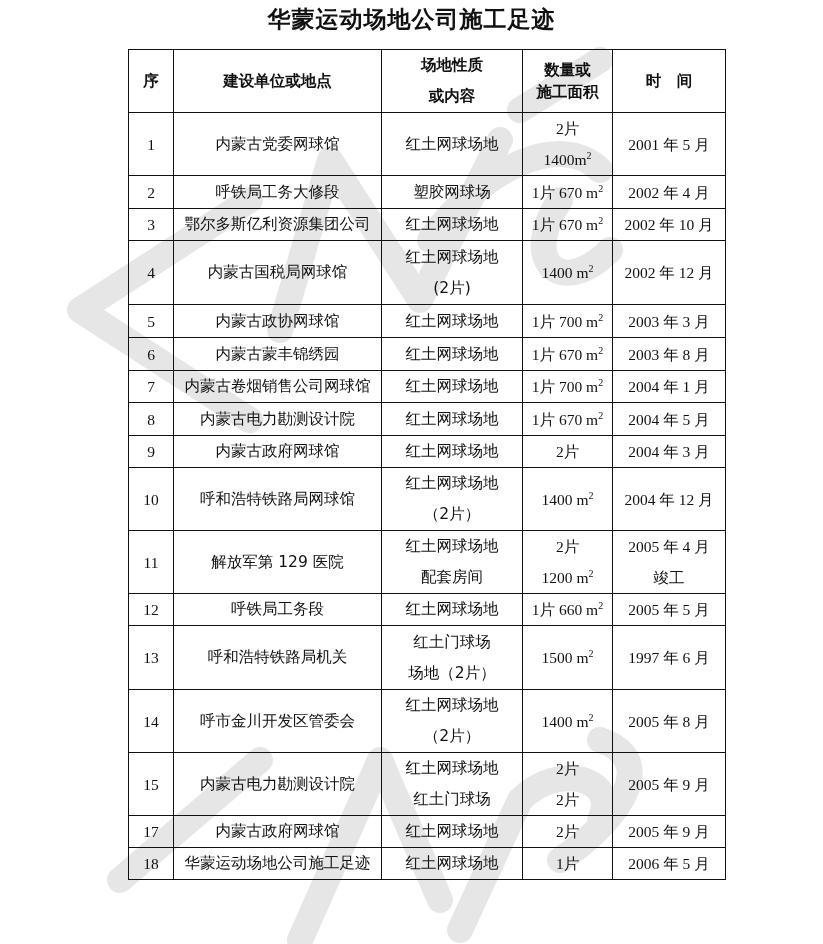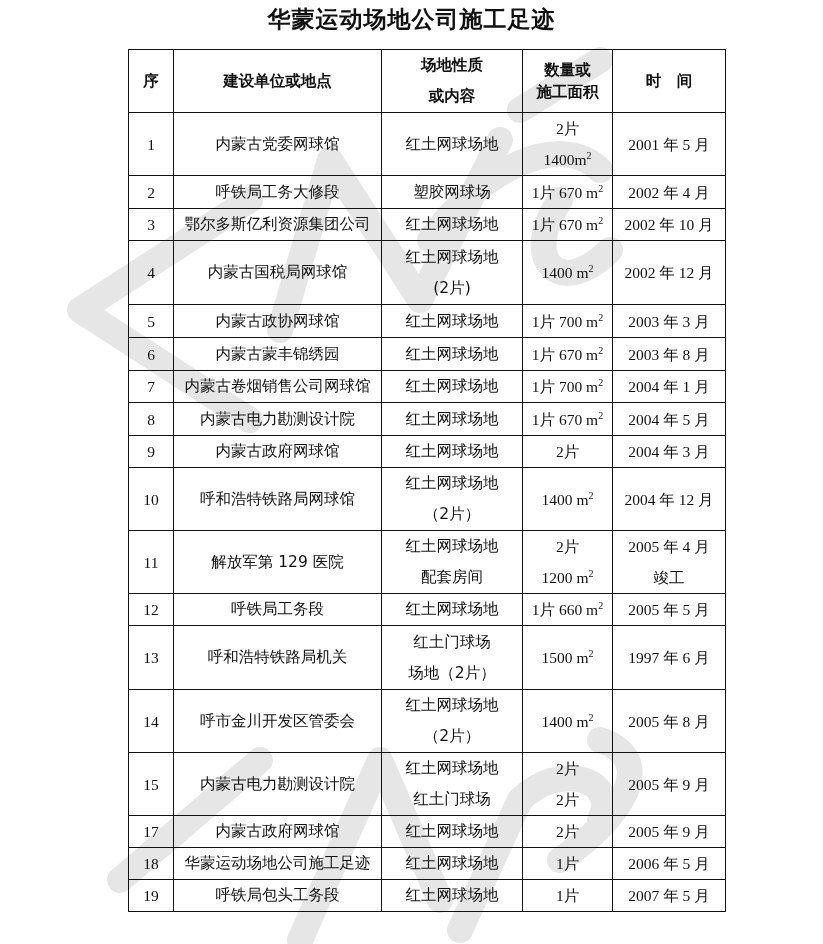--- a/index.html
+++ b/index.html
@@ -209,21 +209,14 @@
         <td class="num">2片</td>
         <td class="num">2005 年 9 月</td>
       </tr>
       <tr style="height: 32px;">
         <td class="num">18</td>
         <td class="cn">华蒙运动场地公司施工足迹</td>
         <td class="cn">红土网球场地</td>
         <td class="num">1片</td>
         <td class="num">2006 年 5 月</td>
       </tr>
-      <tr style="height: 32px;">
-        <td class="num">19</td>
-        <td class="cn">呼铁局包头工务段</td>
-        <td class="cn">红土网球场地</td>
-        <td class="num">1片</td>
-        <td class="num">2007 年 5 月</td>
-      </tr>
     </tbody>
 </table>
 
 </body></html>

